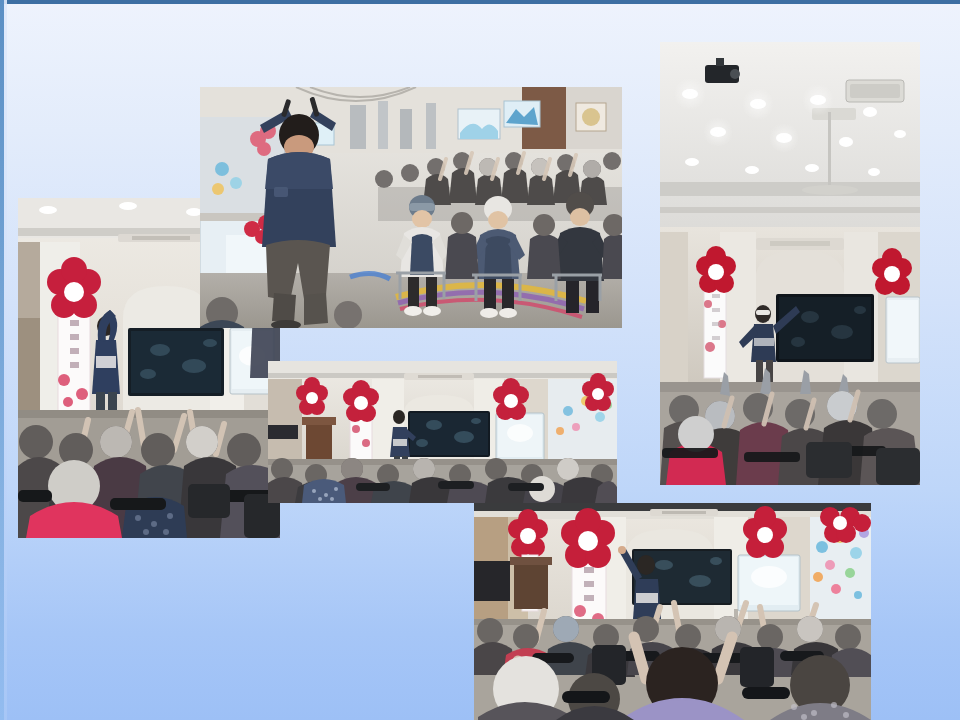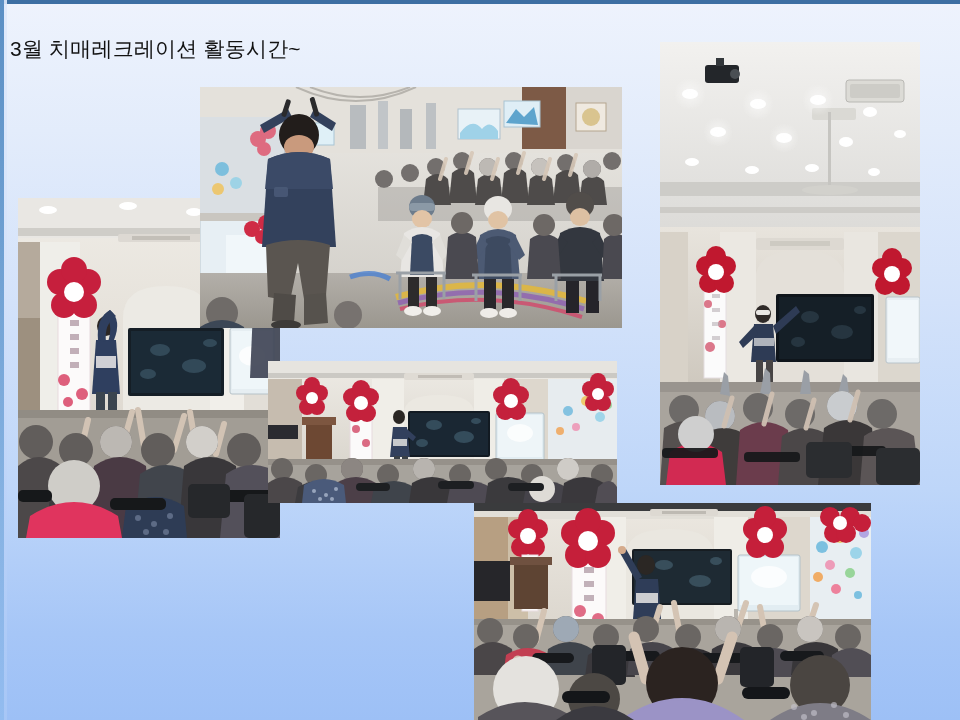--- a/index.html
+++ b/index.html
@@ -65,21 +65,20 @@
 </style>
 </head>
 <body>
 
 <div id="slide">
 
   <div class="edge-top"></div>
   <div class="edge-left"></div>
   <div class="edge-left2"></div>
 
-  <div class="title">3월 치매레크레이션 활동시간~</div>
 
   <div class="photo" id="photo-right" aria-label="천장 조명과 빔프로젝터가 보이는 넓은 강당 전경, 강사와 손을 든 참가자들의 뒷모습" style="left: 660px; top: 42px; width: 260px; height: 443px;">
     <svg viewBox="0 0 260 443" preserveAspectRatio="none">
       <defs>
         <linearGradient id="rCeil" x1="0" y1="0" x2="0" y2="1">
           <stop offset="0" stop-color="#f2f1ef"></stop>
             <stop offset="1" stop-color="#dcdbd8"></stop>
         </linearGradient>
         <linearGradient id="rWall" x1="0" y1="0" x2="0" y2="1">
           <stop offset="0" stop-color="#e8e4dd"></stop>

